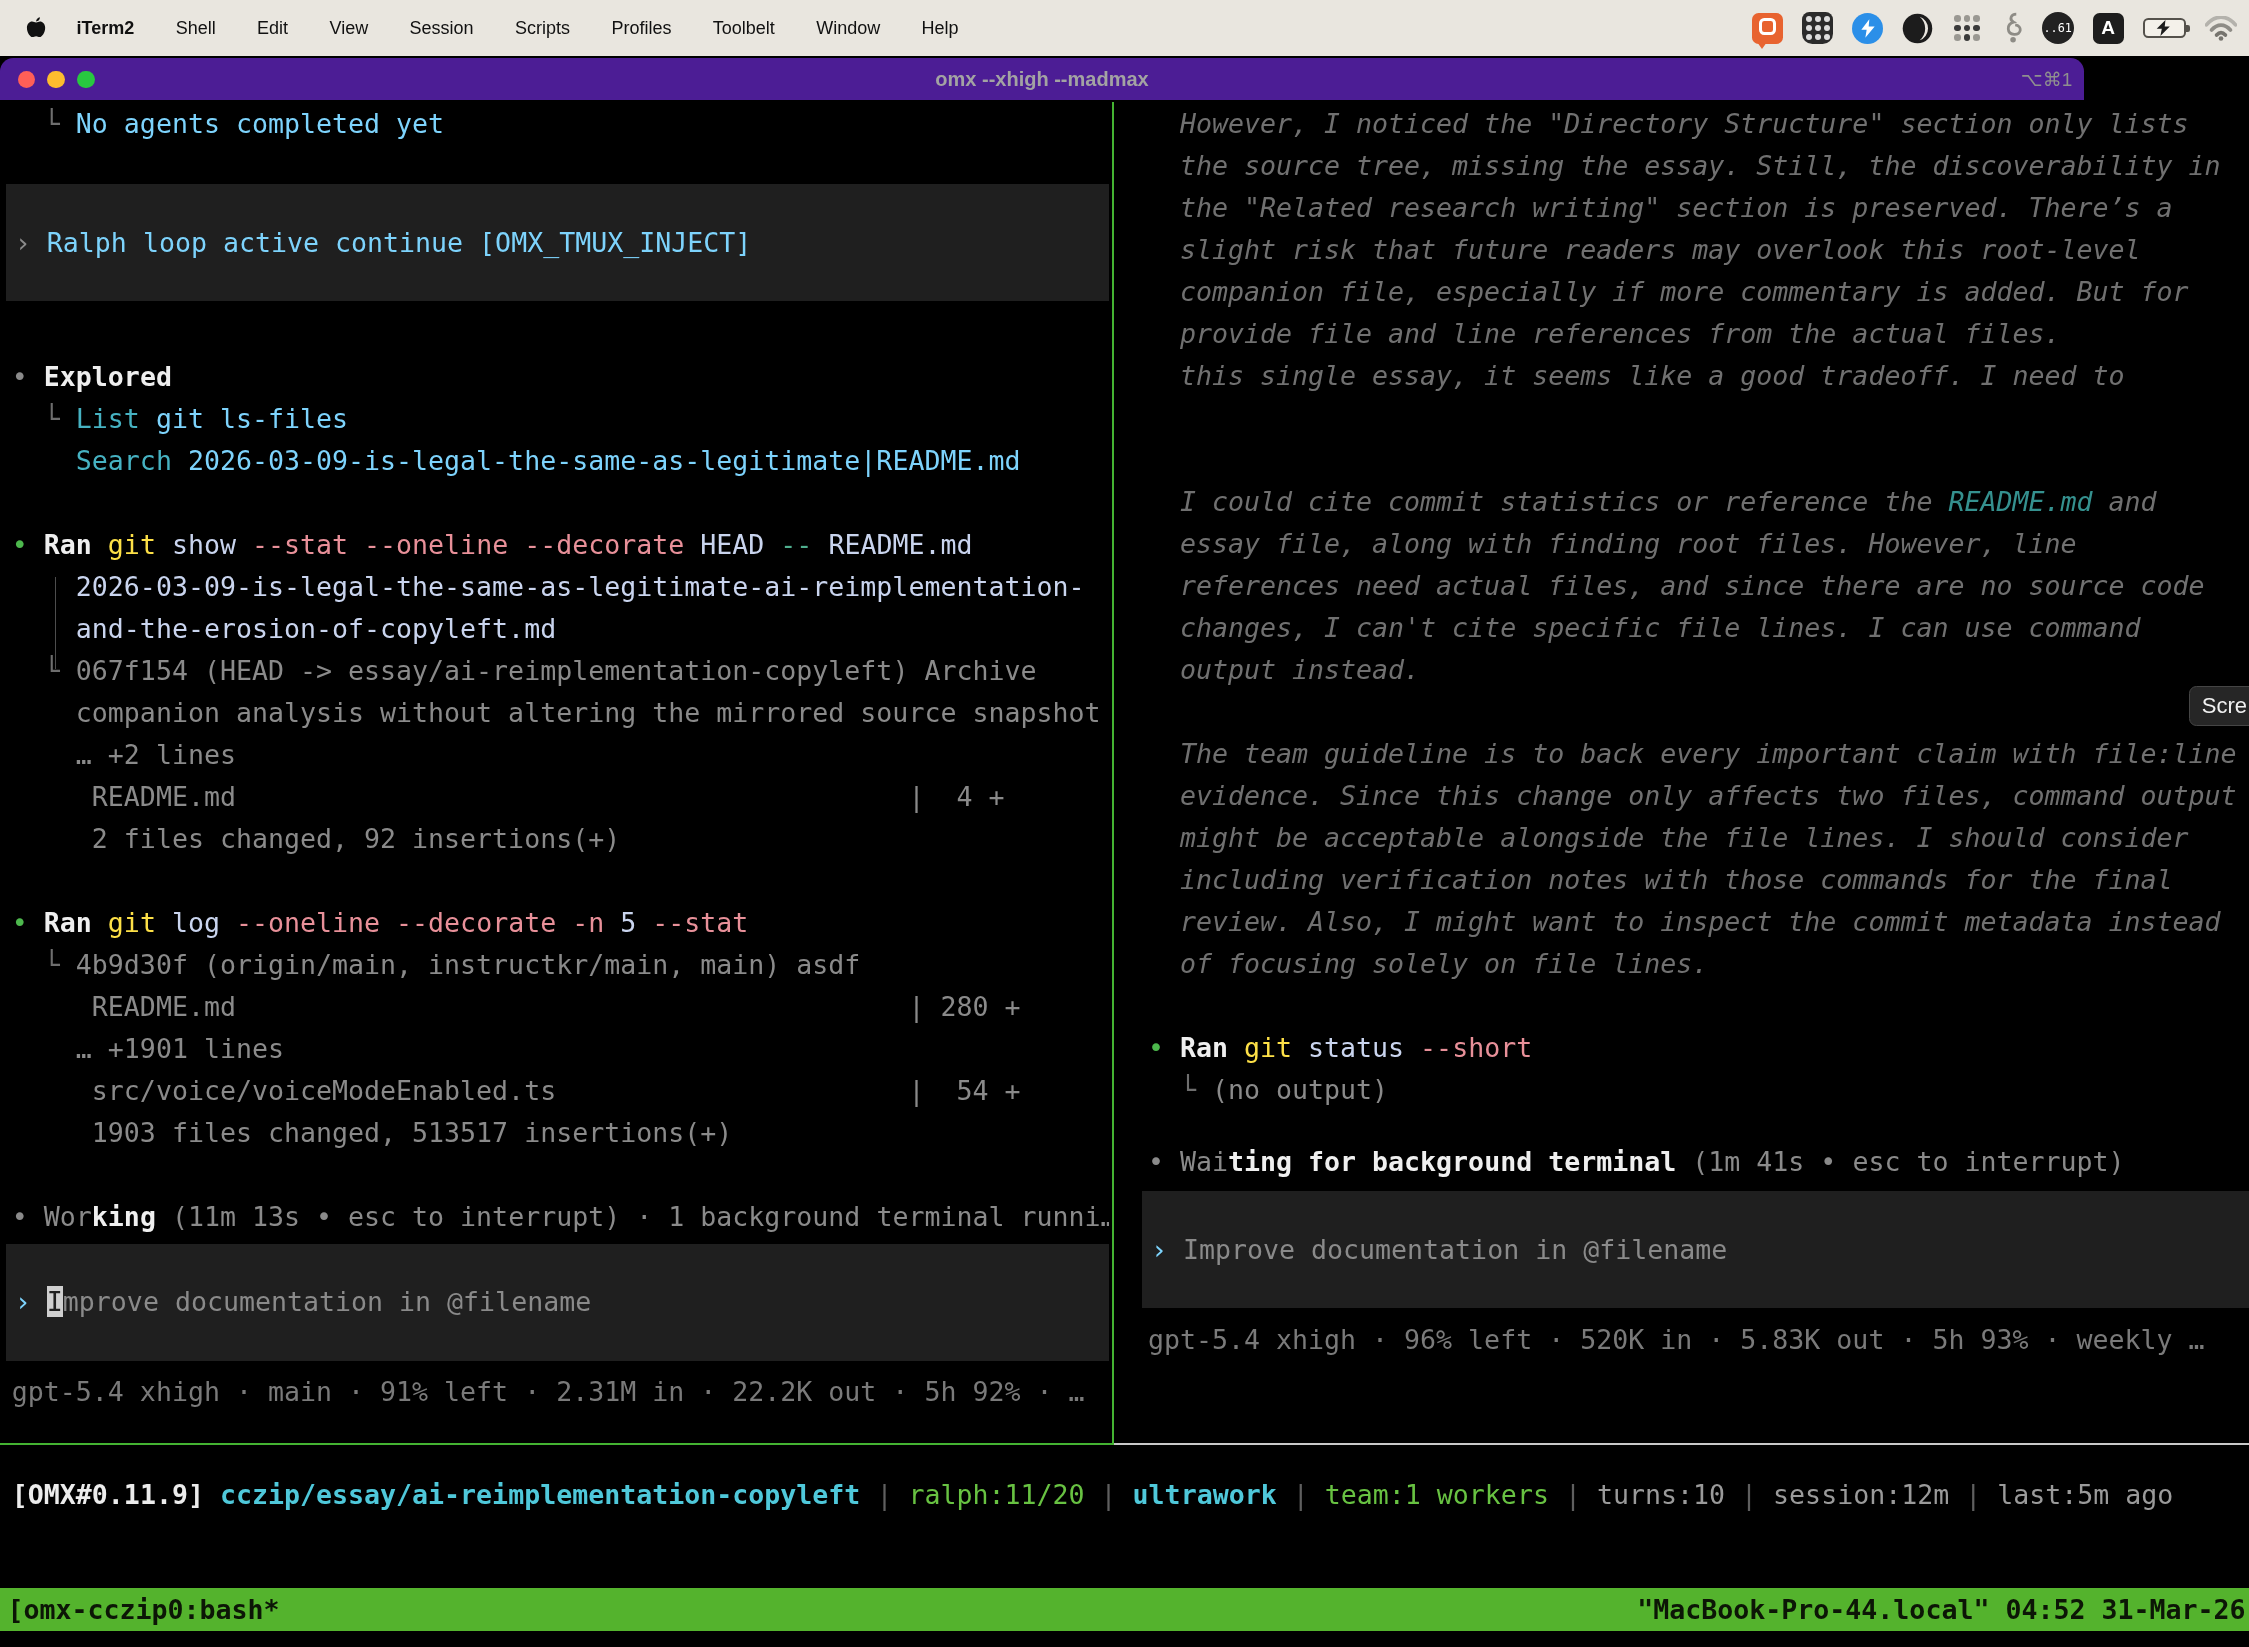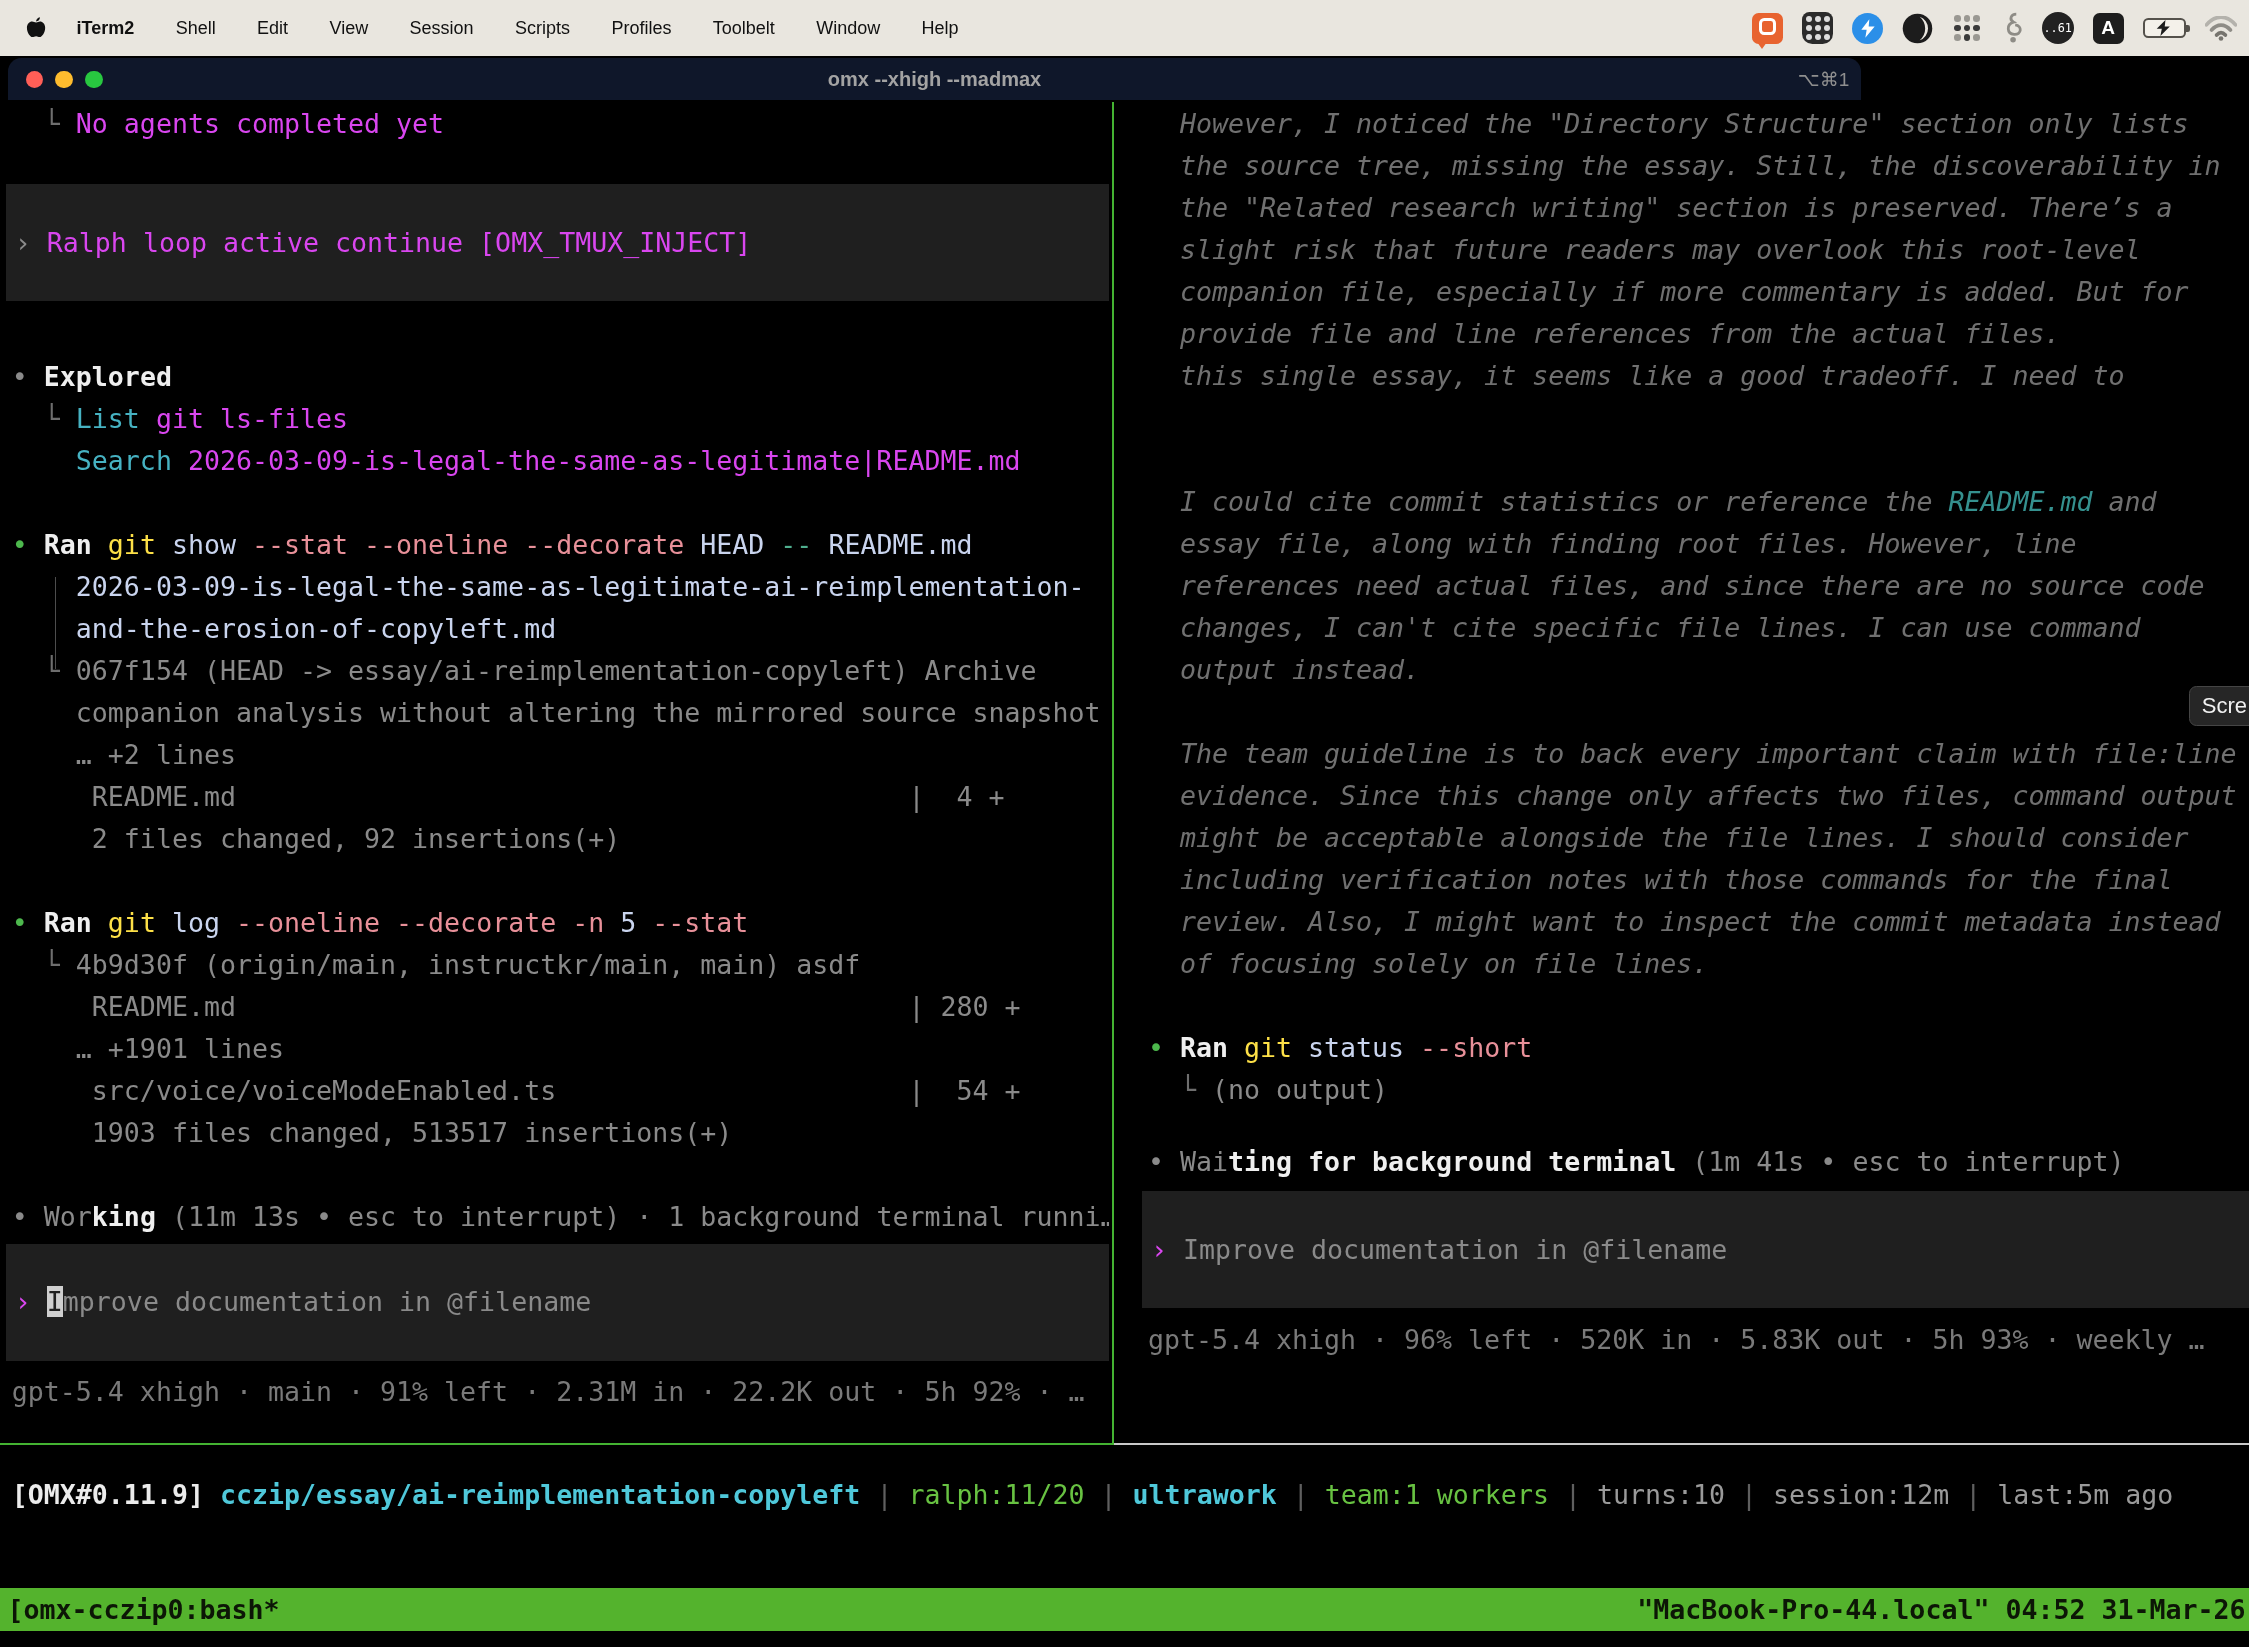--- a/index.html
+++ b/index.html
@@ -27,39 +27,39 @@
   .ic-dots i{border-radius:50%;background:#3a3a3a;}
   .ic-dots i.lt{background:#9a9892;}
   .ic-timer{width:32px;height:32px;background:#222;border-radius:50%;color:#fff;
     font-family:"DejaVu Sans Mono",monospace;font-size:11.8px;display:flex;align-items:center;justify-content:center;}
   .ic-a{width:31px;height:31px;background:#1d1d1d;border-radius:6.6px;color:#fff;
     font-family:"Liberation Sans",sans-serif;font-weight:700;font-size:19px;display:flex;align-items:center;justify-content:center;}
   .ic-batt{position:relative;width:43px;height:20.7px;border:2.2px solid #55524c;border-radius:5.2px;background:#f4f1ea;}
   .ic-batt:after{content:"";position:absolute;right:-5.9px;top:5.2px;width:3.7px;height:7.4px;background:#55524c;border-radius:0 2.2px 2.2px 0;}
 
   
-  .titlebar{position:absolute;left:0;top:58px;width:1853px;height:43px;background:#0f172a;
-    border-radius:13.3px 13.3px 0 0;font-family:"Liberation Sans",sans-serif;margin-left:8px;}
+  .titlebar{position:absolute;left:0;top:58px;width:2084px;height:43px;background:#4c1d95;
+    border-radius:13.3px 13.3px 0 0;font-family:"Liberation Sans",sans-serif;}
   .tl-dot{position:absolute;top:12.5px;width:17.7px;height:17.7px;border-radius:50%;}
   .win-title{position:absolute;left:0;right:0;top:0;height:43px;display:flex;align-items:center;justify-content:center;
     color:#a3a3a3;font-size:20px;font-weight:600;}
   .win-shortcut{position:absolute;right:11.8px;top:0;height:43px;display:flex;align-items:center;color:#8f8f8f;font-size:19px;}
 
   
   .term{position:absolute;left:0;top:100px;width:2250px;height:1547px;background:#000;
     font-family:"DejaVu Sans Mono",monospace;font-size:26.6px;color:#d6d6d6;}
   .pane{position:absolute;top:3px;height:1341px;overflow:hidden;}
   #pane-left{left:5.9px;width:1103px;}
   #pane-right{left:1142px;width:1108px;}
   .tl{white-space:pre;height:42px;line-height:42px;padding-left:5.9px;overflow:hidden;}
   .ibox{width:100%;height:117px;background:#1f1f1f;display:flex;align-items:center;}
   .ibox .tl{padding-left:8.9px;height:auto;}
   .st{color:#7a7a7a;}
 
-  .s-w{color:#d946ef;} .s-wb{color:#efefef;font-weight:bold;}
+  .s-w{color:#7dd3fc;} .s-wb{color:#efefef;font-weight:bold;}
   .s-g{color:#8a8a8a;} .s-tree{color:#6e6e6e;}
   .s-gb{color:#4db84d;} .s-bl{color:#fde047;} .s-lv{color:#c9d4ee;}
   .s-pk{color:#e89099;} .s-te{color:#46b2c2;} .s-te2{color:#4fae8e;}
   .s-it{color:#707070;font-style:italic;}
   .s-hd{color:#9c9c9c;font-style:italic;font-weight:bold;}
   .s-itt{color:#35918f;font-style:italic;}
   .s-st{color:#7a7a7a;}
   .s-cur{background:#cfcfcf;color:#1f1f1f;}
 
   .tree-rail{position:absolute;left:49px;top:474px;width:1.5px;height:92px;background:#4d4d4d;}

